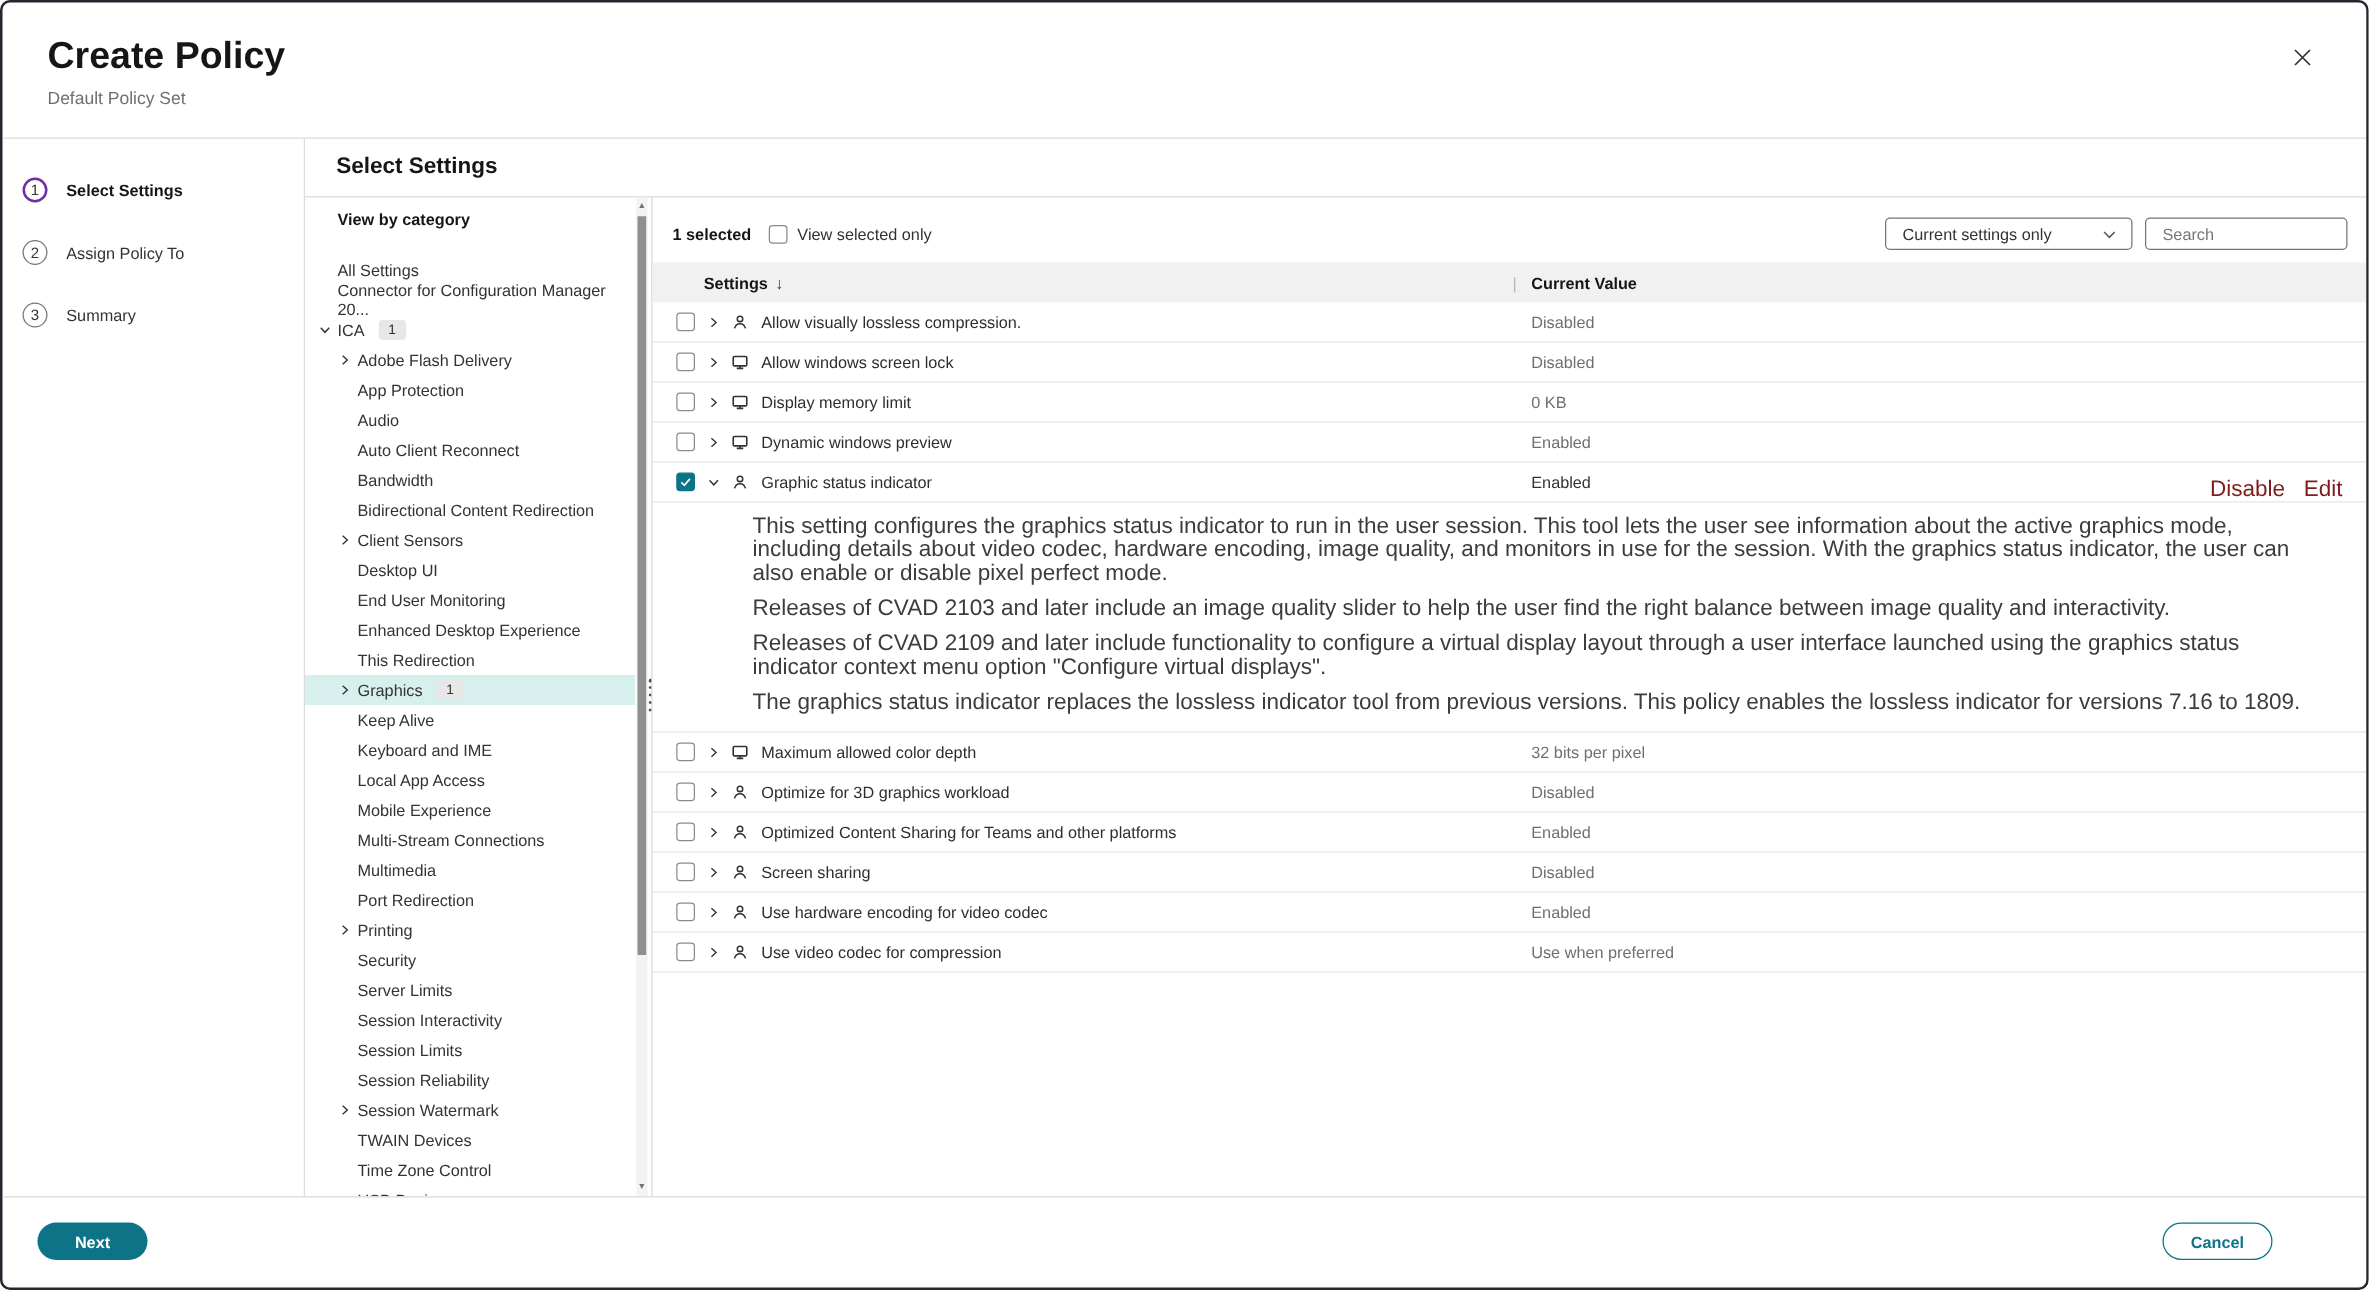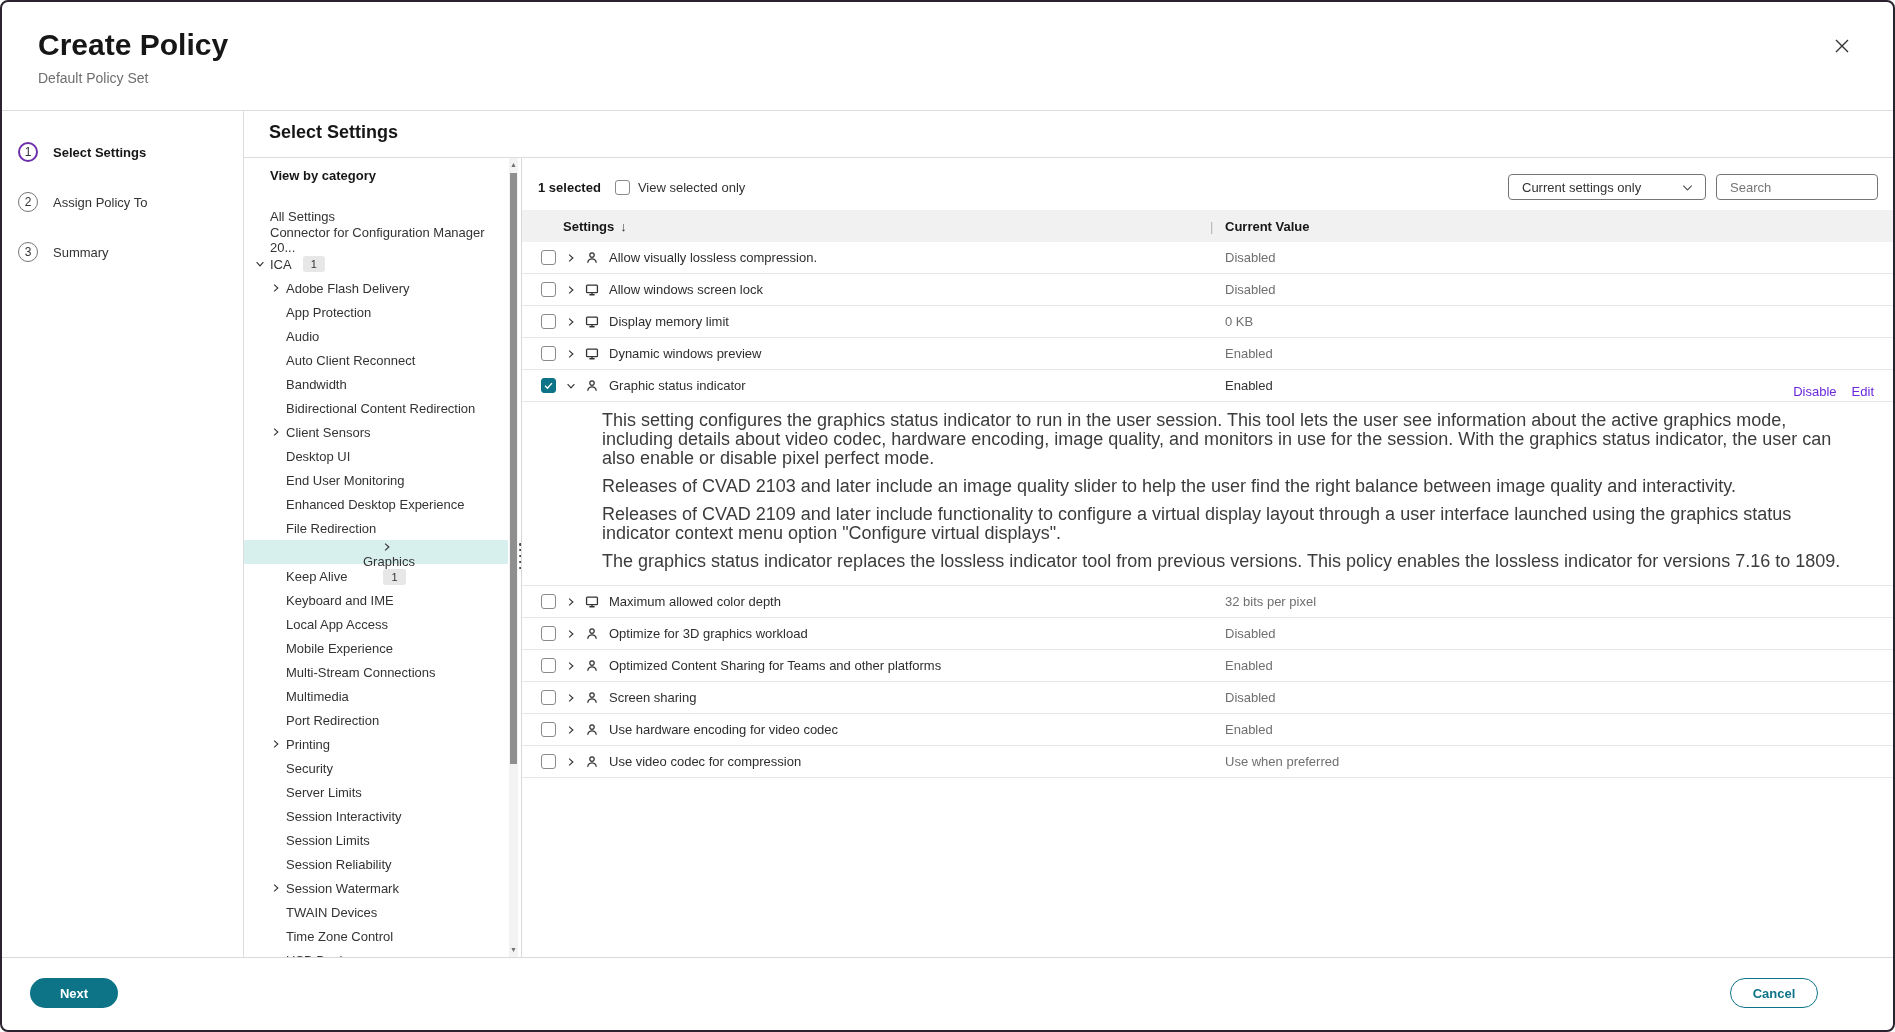--- a/index.html
+++ b/index.html
@@ -35,21 +35,21 @@
   .sidebar-head { padding:10px 0 0 26px; font-size:13px; font-weight:bold; color:#161616; }
   .cat-list { list-style:none; margin-top:21px; width:264px; }
   .cat-item { height:24px; display:flex; align-items:center; font-size:13px; color:#333; cursor:pointer; }
   .cat-item.lvl0 { padding-left:26px; }
   .cat-item.lvl1 { padding-left:42px; }
   .cat-item.haschev.lvl0 { padding-left:10px; }
   .cat-item.haschev.lvl1 { padding-left:26px; }
   .cat-chev { width:16px; height:14px; display:inline-flex; align-items:center; flex:0 0 auto; }
   .cat-chev svg { display:block; }
   .cat-chev.open svg { transform:rotate(90deg); }
-  .cat-item.selected { background:#d8f0ed;flex-direction:column; }
+  .cat-item.selected { background:#d8f0ed; }
   .cat-badge { margin-left:11px; background:#e7e7e7; border-radius:3px; padding:2px 8px; font-size:11px; color:#333; line-height:1.1; }
   
   .sb-scroll { position:absolute; top:0; right:3px; width:9px; height:100%; background:#f3f3f3; }
   .sb-arrow { position:absolute; left:0; width:9px; height:12px; font-size:7px; color:#707070; text-align:center; line-height:12px; cursor:pointer; }
   .sb-arrow.up { top:1px; }
   .sb-arrow.down { bottom:1px; }
   .sb-thumb { position:absolute; left:1px; top:15px; width:7px; height:591px; background:#8f8f8f; cursor:pointer; }
   .gripper { position:absolute; right:-3px; top:385px; width:5px; height:26px; display:flex; flex-direction:column; justify-content:space-between; z-index:6; cursor:col-resize; }
   .gripper i { display:block; width:2.5px; height:2.5px; border-radius:50%; background:#4a4a4a; }
   
@@ -75,21 +75,21 @@
   .rows { flex:1 1 auto; overflow:hidden; }
   .row { height:32px; border-bottom:1px solid #e6e6e6; position:relative; display:flex; align-items:center; }
   .row .cbx { margin-left:19px; }
   .row-chev { margin-left:9px; width:14px; height:14px; display:flex; align-items:center; cursor:pointer; }
   .row-chev.open svg { transform:rotate(90deg); }
   .row-icon { margin-left:6px; width:15px; height:15px; display:flex; align-items:center; }
   .row-label { margin-left:9px; font-size:13px; color:#2e2e2e; }
   .row-value { position:absolute; left:703px; font-size:13px; color:#6f6f6f; }
   .row-value.strong { color:#333; }
   .row-actions { position:absolute; right:19px; display:flex; gap:15px; }
-  .row-actions span { font-size:13px; color:#6d28d9; cursor:pointer;margin-top:12px; }
+  .row-actions span { font-size:18px; color:#7f1d1d; cursor:pointer;margin-top:12px; }
   .desc { border-bottom:1px solid #e6e6e6; padding:9px 40px 10px 80px; }
   .desc p { max-width:1245px; font-size:18px; line-height:19px; color:#3c3c3c; margin-bottom:9px; }
   .desc p:last-child { margin-bottom:4px; }
   
   .dlg-footer { position:relative; height:73px; border-top:1px solid #d9d9d9; flex:0 0 auto; }
   .btn-next { position:absolute; left:28px; top:20px; width:88px; height:30px; border:none; border-radius:15px;
     background:#0d7487; color:#fff; font-size:13px; font-weight:bold; cursor:pointer; font-family:"Liberation Sans",sans-serif; }
   .btn-cancel { position:absolute; right:75px; top:20px; width:88px; height:30px; border-radius:15px;
     background:#fff; border:1.5px solid #0d7487; color:#0d7487; font-size:13px; font-weight:bold; cursor:pointer; font-family:"Liberation Sans",sans-serif; }
 </style>
@@ -181,21 +181,21 @@
               <li class="cat-item lvl1">
                 <span class="cat-label">Desktop UI</span>
               </li>
               <li class="cat-item lvl1">
                 <span class="cat-label">End User Monitoring</span>
               </li>
               <li class="cat-item lvl1">
                 <span class="cat-label">Enhanced Desktop Experience</span>
               </li>
               <li class="cat-item lvl1">
-                <span class="cat-label">File Redirection</span>
+                <span class="cat-label">This Redirection</span>
               </li>
               <li class="cat-item lvl1 selected haschev">
                 <span class="cat-chev">
                   <svg width="12" height="12" viewBox="0 0 16 16">
                     <path d="M5.5 3.5 L10.5 8 L5.5 12.5" fill="none" stroke="#333" stroke-width="1.5"></path>
                   </svg>
                 </span>
                 <span class="cat-label">Graphics</span>
                 <span class="cat-badge">1</span>
               </li>

